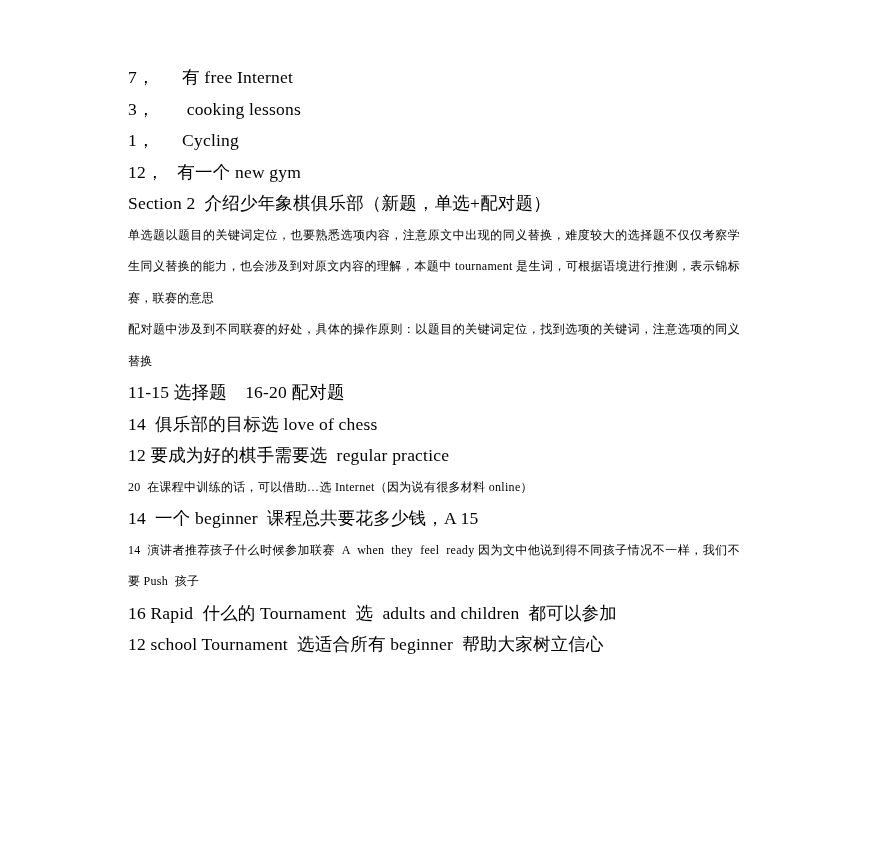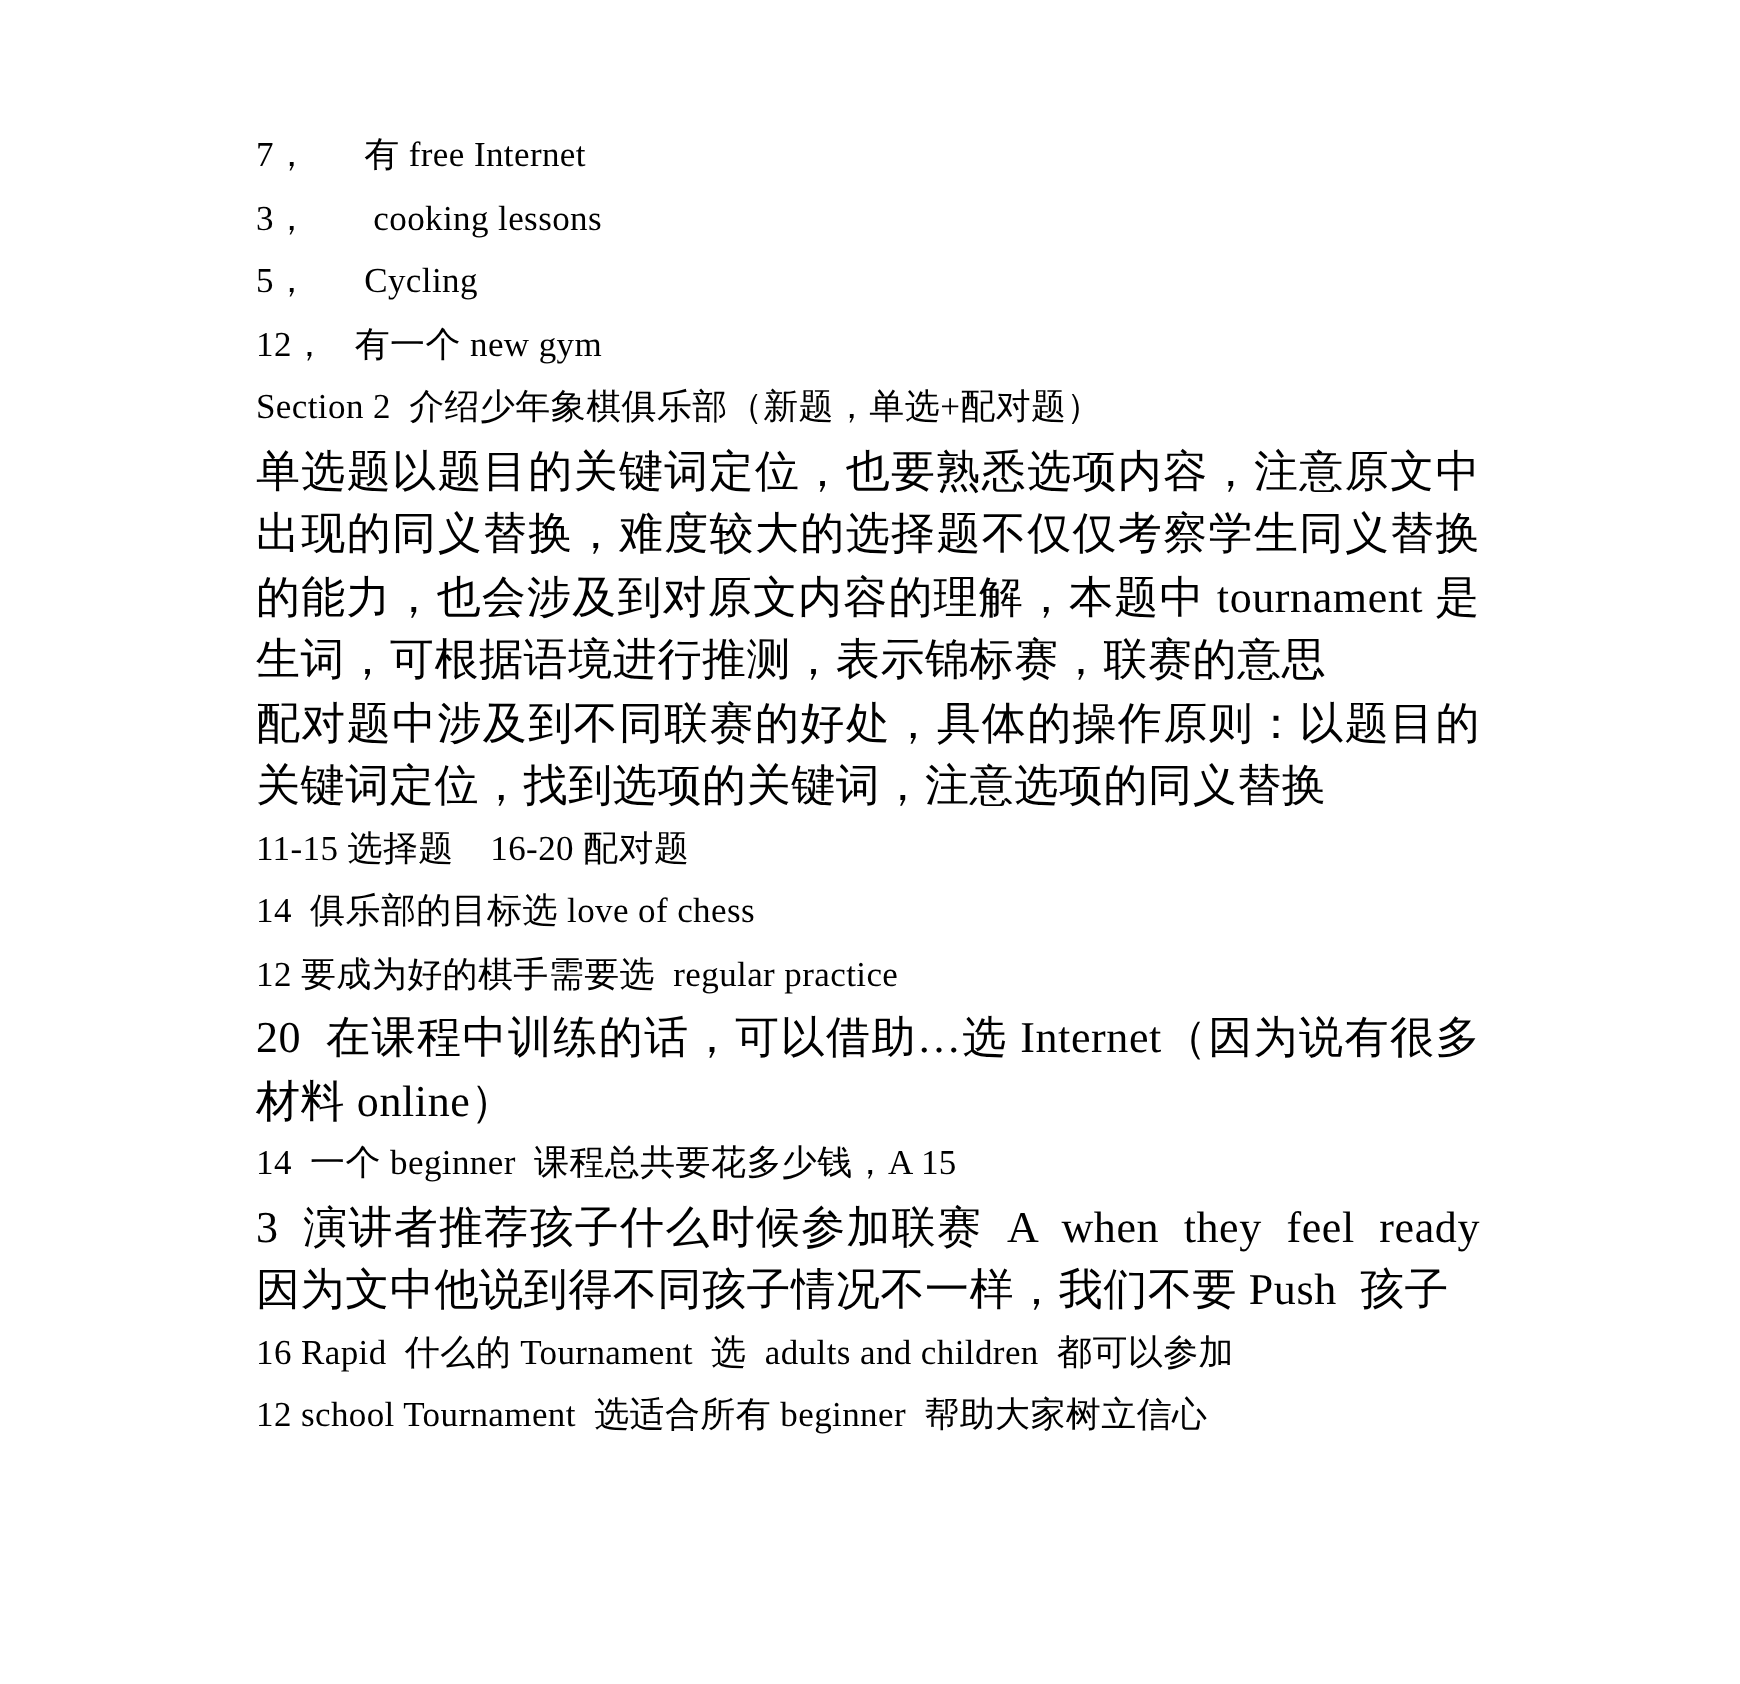--- a/index.html
+++ b/index.html
@@ -25,48 +25,48 @@
     width: 612px;
   }
   .line {
     font-size: 17.5px;
     line-height: 31.5px;
     letter-spacing: 0.2px;
     white-space: pre-wrap;
     word-wrap: break-word;
   }
   .para {
-    font-size: 22px;
+    font-size: 12px;
     line-height: 31.5px;
     letter-spacing: 0.3px;
     text-align: justify;
     text-justify: inter-ideograph;
     white-space: pre-wrap;
   }
 </style>
 </head>
 <body>
 
 <div class="page">
   <div class="doc-body">
 
     <div class="line">7，      有 free Internet</div>
     <div class="line">3，       cooking lessons</div>
-    <div class="line">5，      Cycling</div>
+    <div class="line">1，      Cycling</div>
     <div class="line">12，   有一个 new gym</div>
 
     <div class="line">Section 2  介绍少年象棋俱乐部（新题，单选+配对题）</div>
 
     <div class="para">单选题以题目的关键词定位，也要熟悉选项内容，注意原文中出现的同义替换，难度较大的选择题不仅仅考察学生同义替换的能力，也会涉及到对原文内容的理解，本题中 tournament 是生词，可根据语境进行推测，表示锦标赛，联赛的意思</div>
     <div class="para">配对题中涉及到不同联赛的好处，具体的操作原则：以题目的关键词定位，找到选项的关键词，注意选项的同义替换</div>
 
     <div class="line">11-15 选择题    16-20 配对题</div>
 
     <div class="line">14  俱乐部的目标选 love of chess</div>
     <div class="line">12 要成为好的棋手需要选  regular practice</div>
     <div class="para">20  在课程中训练的话，可以借助…选 Internet（因为说有很多材料 online）</div>
     <div class="line">14  一个 beginner  课程总共要花多少钱，A 15</div>
-    <div class="para">3  演讲者推荐孩子什么时候参加联赛  A  when  they  feel  ready 因为文中他说到得不同孩子情况不一样，我们不要 Push  孩子</div>
+    <div class="para">14  演讲者推荐孩子什么时候参加联赛  A  when  they  feel  ready 因为文中他说到得不同孩子情况不一样，我们不要 Push  孩子</div>
     <div class="line">16 Rapid  什么的 Tournament  选  adults and children  都可以参加</div>
     <div class="line">12 school Tournament  选适合所有 beginner  帮助大家树立信心</div>
 
   </div>
 </div>
 
 </body></html>

